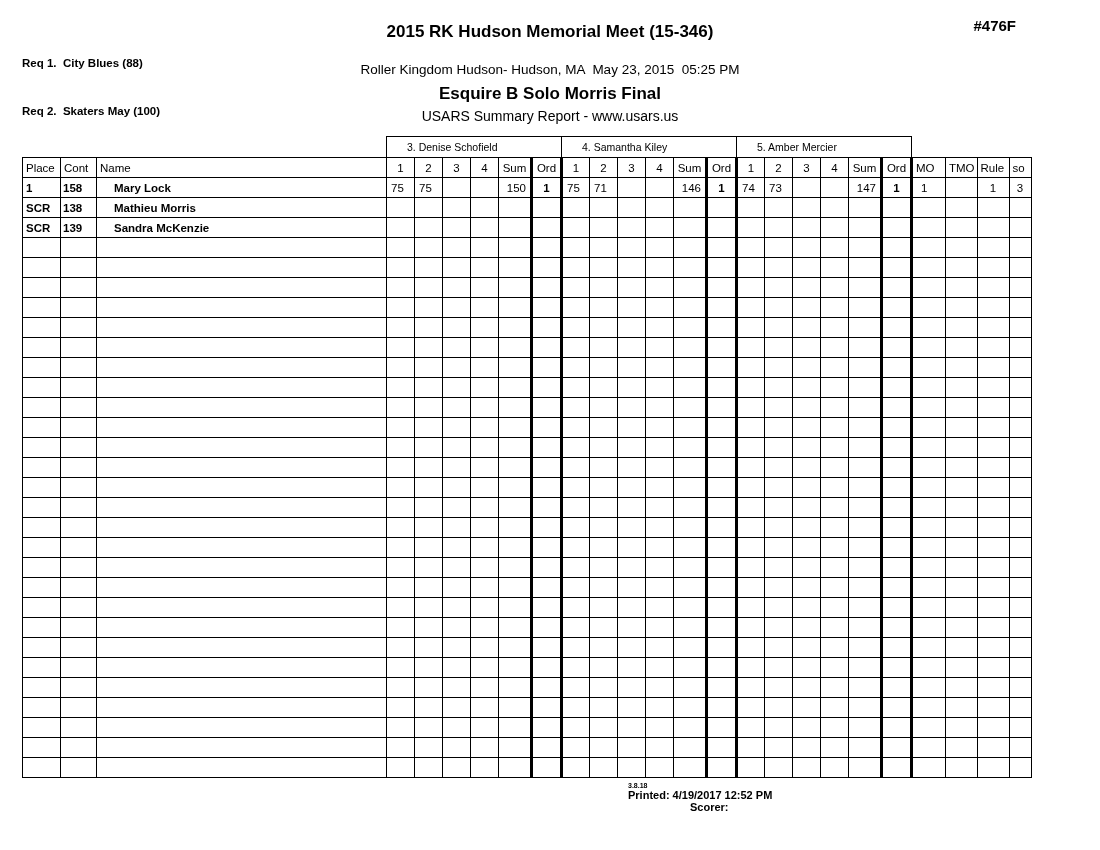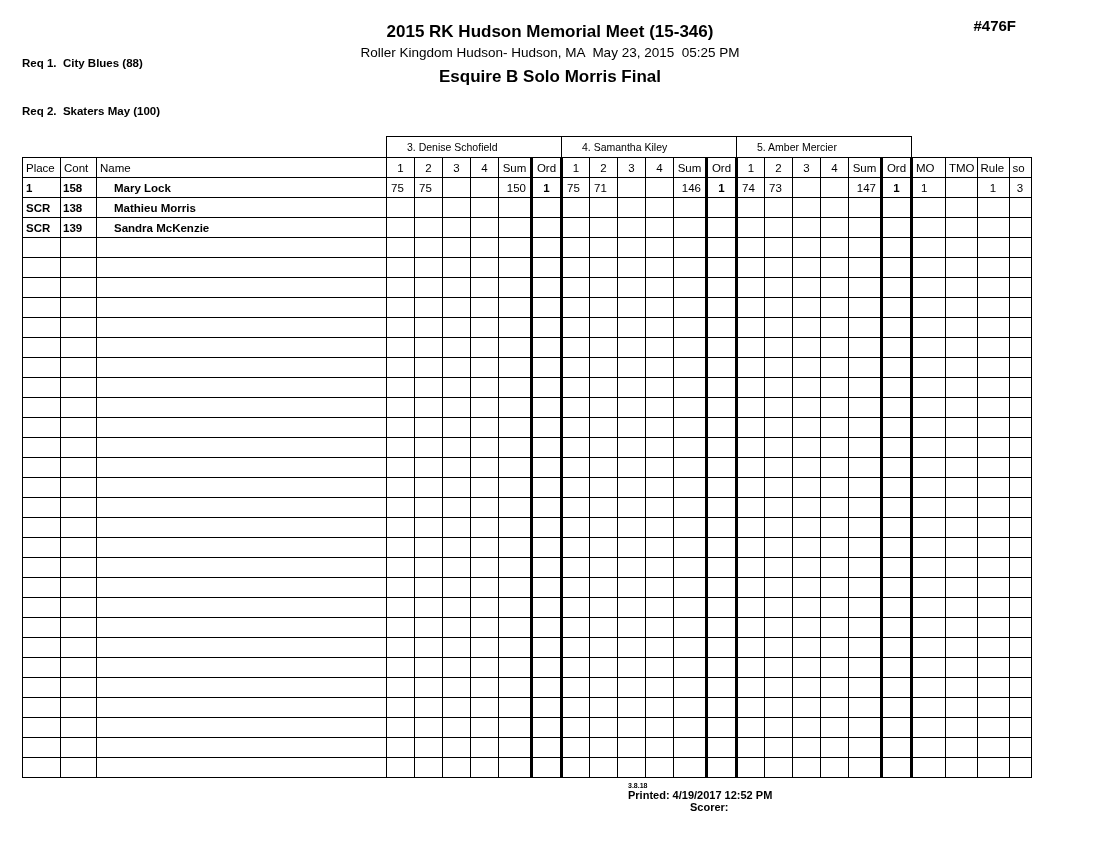--- a/index.html
+++ b/index.html
@@ -12,21 +12,21 @@
   .req {
     position:absolute; left:22px; top:23px;
     font-size:11.5px; font-weight:bold; line-height:16px; white-space:pre;
   }
   .meet-num {
     position:absolute; right:84px; top:17px;
     font-size:15px; font-weight:bold;margin-left:8px;
   }
   .header-center { text-align:center; padding-top:22px; }
   .title  { font-size:17px; font-weight:bold; }
-  .venue  { font-size:13.5px; margin-top:3px; white-space:pre; }
+  .venue  { font-size:13.5px; margin-top:20px; white-space:pre; }
   .event  { font-size:17px; font-weight:bold; margin-top:7px; }
   .report { font-size:14px;  margin-top:4px; }
 
   table {
     position:absolute; left:22px; top:136px;
     border-collapse:collapse; table-layout:fixed;
   }
   td, th {
     border:1px solid #000; height:20px;
     font-size:11.5px; font-weight:normal;
@@ -64,20 +64,21 @@
   <div>Req 1.  City Blues (88)</div>
   <div>Req 2.  Skaters May (100)</div>
 </div>
 
 <div class="meet-num">#476F</div>
 
 <div class="header-center">
   <div class="title">2015 RK Hudson Memorial Meet (15-346)</div>
   <div class="venue">Roller Kingdom Hudson- Hudson, MA  May 23, 2015  05:25 PM</div>
   <div class="event">Esquire B Solo Morris Final</div>
+  <div class="report">USARS Summary Report - www.usars.us</div>
 </div>
 
 <table>
     <colgroup>
       <col style="width: 38px;">
       <col style="width: 36px;">
       <col style="width: 290px;">
       <col style="width: 28px;">
       <col style="width: 28px;">
       <col style="width: 28px;">

